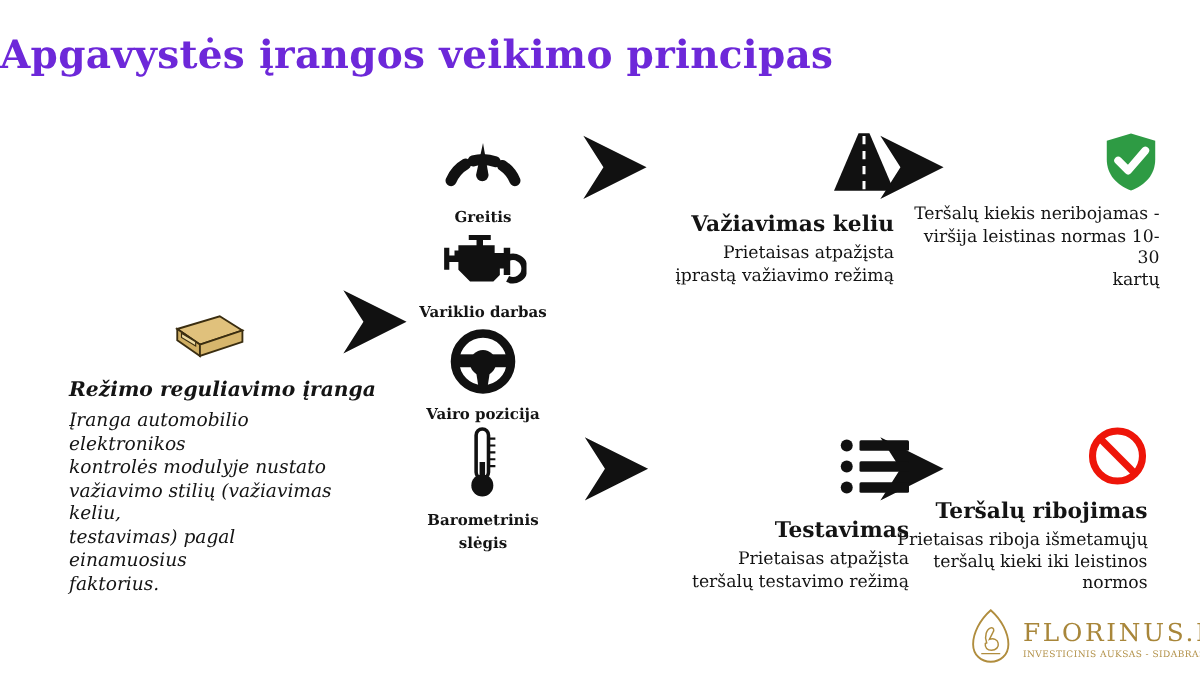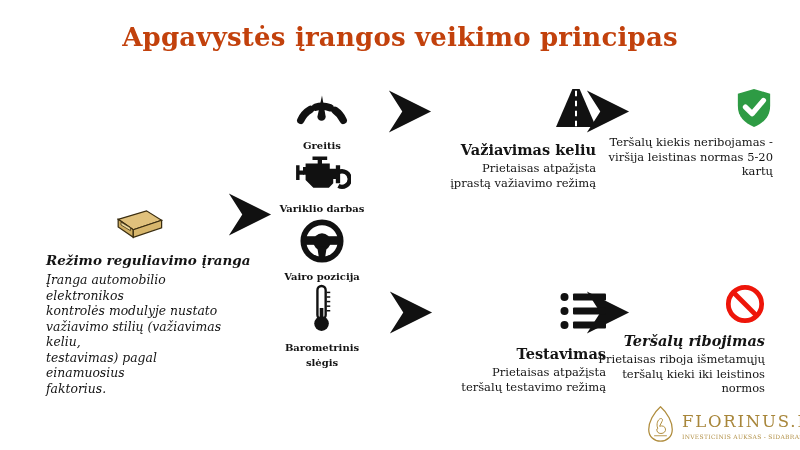--- a/index.html
+++ b/index.html
@@ -2,22 +2,22 @@
 <html><head>
 <meta charset="utf-8">
 <style>
   * { box-sizing: border-box; margin: 0; padding: 0; }
   html,body { background:#fff; }
   .canvas {
     position: relative; width: 800px; height: 450px; background: #ffffff;
     font-family: "DejaVu Serif", serif; color: #141414; overflow: hidden;
   }
   .title {
-    position: absolute; top: 22px; left: 0; width: 800px; text-align: center;
-    font-size: 26px; font-weight: 600; letter-spacing: 0.2px; color:#c2410c;
+    position: absolute; top: 22px; left: 0; width: 800px; text-align: left;
+    font-size: 26px; font-weight: 600; letter-spacing: 0.2px; color:#6d28d9;
   }
   
   .module { position: absolute; left: 46px; top: 208px; width: 184px; font-style: italic; }
   .module .icon-wrap { text-align: center; margin-bottom: 6px; }
   .module h2 { font-size: 13.5px; font-weight: 700; margin-bottom: 4px; white-space: nowrap; }
   .module p { font-size: 12.4px; line-height: 15.5px; white-space: pre-line; }
   
   .arrow { position: absolute; width: 46px; height: 45px; }
   .arrow-1 { left: 226px; top: 192px; }
   .arrow-2 { left: 386px; top: 89px; }
@@ -35,21 +35,21 @@
   .step { position: absolute; text-align: right; }
   .step h3 { font-size: 14.5px; font-weight: 700; white-space: nowrap; }
   .step p { font-size: 11.5px; line-height: 14.5px; white-space: pre-line; margin-top: 3px; }
   .step-drive { left: 426px; top: 87px; width: 170px; }
   .step-drive h3 { margin-top: 8px; }
   .step-unlimited { left: 603px; top: 88px; width: 170px; }
   .step-unlimited h3 { margin-top: 9px; }
   .step-test { left: 436px; top: 292px; width: 170px; }
   .step-test h3 { margin-top: 11px; }
   .step-limit { left: 595px; top: 284px; width: 170px; }
-  .step-limit h3 { margin-top: 4px; font-style: italic; }
+  .step-limit h3 { margin-top: 4px; }
   
   .logo { position: absolute; left: 646px; top: 405px; display: flex; align-items: center; }
   .logo-text { margin-left: 7px; }
   .logo-brand { font-size: 16.5px; letter-spacing: 1.8px; color: #a8863a; font-weight: 500; white-space: nowrap; }
   .logo-tagline { font-size: 6px; letter-spacing: 0.3px; color: #b3924a; margin-top: 2px; white-space: nowrap; }
 </style>
 </head>
 <body>
 
 <div class="canvas">
@@ -153,21 +153,21 @@
   </section>
 
   <section class="step step-unlimited">
     <span>
       <svg width="38" height="40" viewBox="0 0 40 42">
         <path d="M20,1 L37,6 V19 C37,30 30,37 20,41 C10,37 3,30 3,19 V6 Z" fill="#2e9b44"></path>
         <path d="M11,20 L18,27 L30,13" stroke="#fff" stroke-width="5.5" fill="none" stroke-linecap="round" stroke-linejoin="round"></path>
       </svg>
     </span>
     <p>Teršalų kiekis neribojamas -
-viršija leistinas normas 5-20
+viršija leistinas normas 10-30
 kartų</p>
   </section>
 
   <section class="step step-test">
     <span>
       <svg width="46" height="38" viewBox="0 0 46 38">
         <circle cx="4.5" cy="5" r="4" fill="#111"></circle>
           <rect x="13" y="1.5" width="33" height="7" rx="1" fill="#111"></rect>
         <circle cx="4.5" cy="19" r="4" fill="#111"></circle>
           <rect x="13" y="15.5" width="33" height="7" rx="1" fill="#111"></rect>

